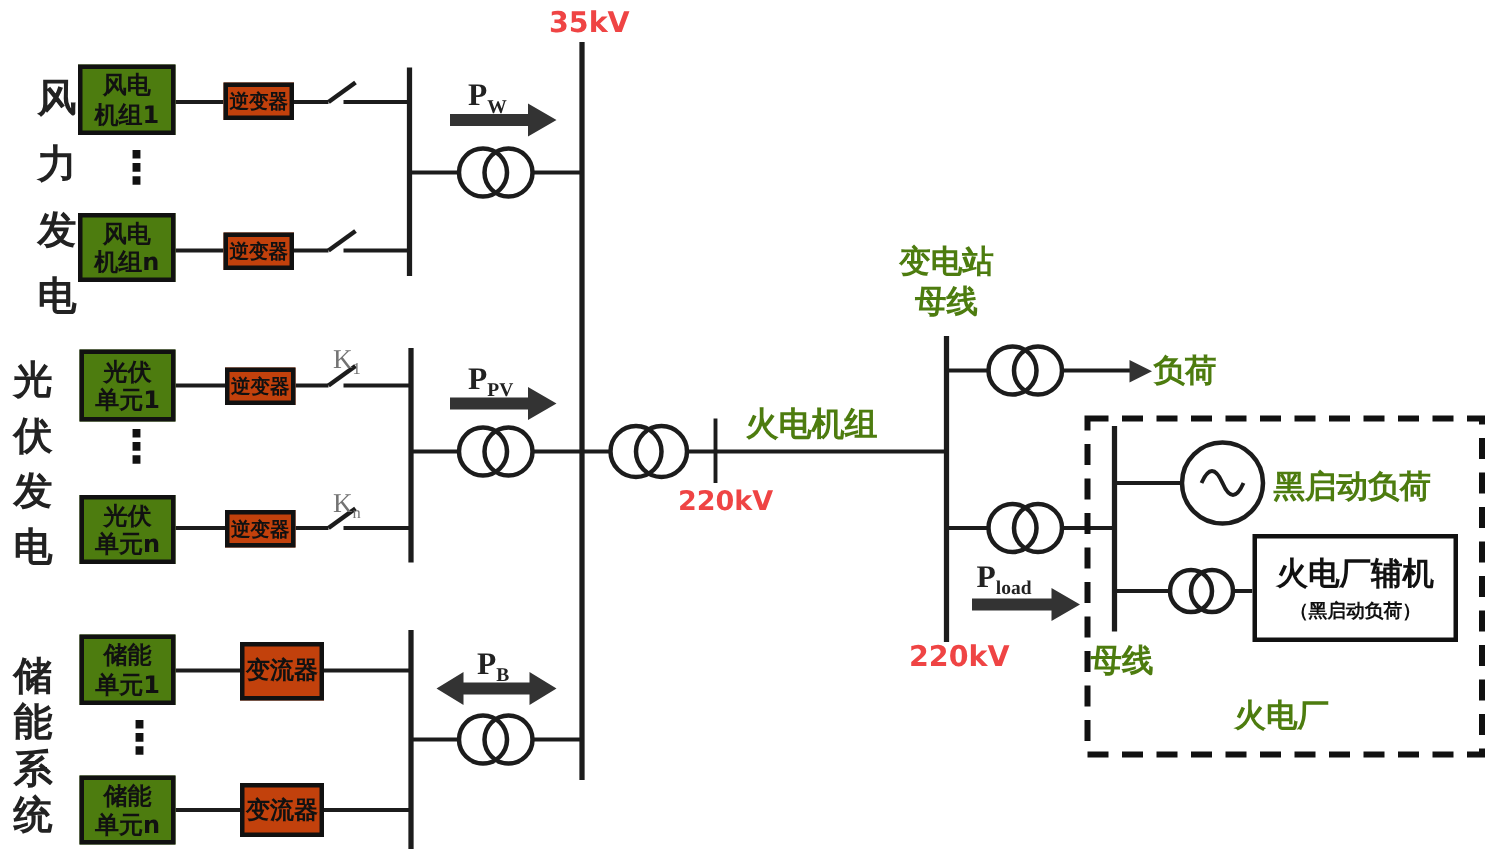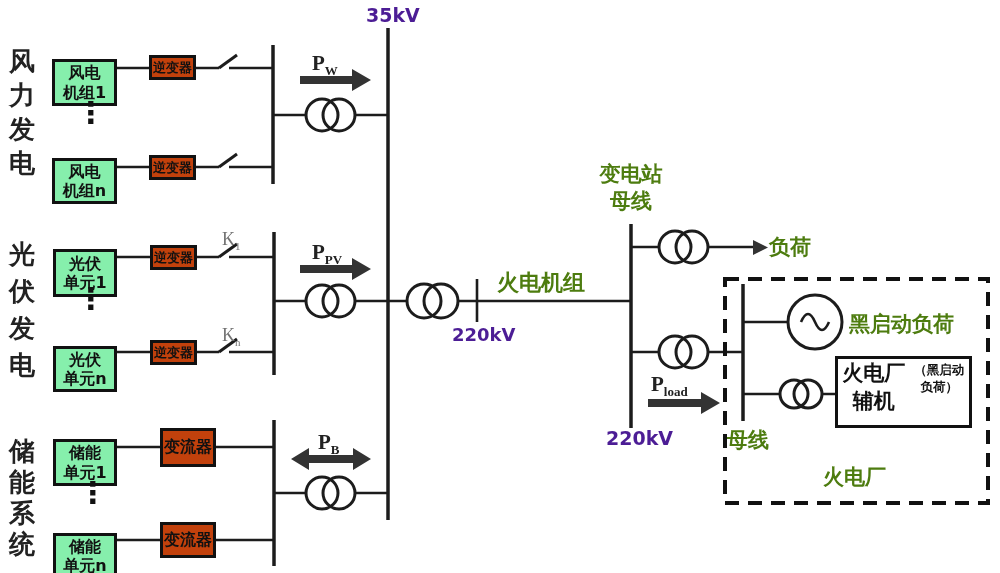--- a/index.html
+++ b/index.html
@@ -4,47 +4,47 @@
 <style>
   html,body{margin:0;padding:0;background:#ffffff;}
   .stage{
     position:relative;width:1000px;height:573px;background:#ffffff;
     font-family:"DejaVu Sans",sans-serif;color:#111;overflow:hidden;
   }
   .stage svg{position:absolute;left:0;top:0;}
   .unit-box{
     position:absolute;box-sizing:border-box;border:3px solid #111;
     display:flex;flex-direction:column;align-items:center;justify-content:center;
-    font-weight:bold;font-size:16px;line-height:1.2;text-align:center;background:#86efac;margin-top:16px;
+    font-weight:bold;font-size:16px;line-height:1.2;text-align:center;background:#4d7c0f;
   }
   .conv-box{
     position:absolute;box-sizing:border-box;border:3px solid #111;
     display:flex;align-items:center;justify-content:center;
     font-weight:bold;background:#c2410c;font-size:13px;
   }
   .vlabel{
     position:absolute;font-weight:bold;font-size:26px;width:32px;
     text-align:center;word-break:break-all;color:#222;
   }
   .lbl{position:absolute;font-weight:bold;color:#4d7c0f;white-space:nowrap;}
-  .kvlbl{position:absolute;font-weight:600;color:#4c1d95;font-size:19px;white-space:nowrap;}
+  .kvlbl{position:absolute;font-weight:600;color:#ef4444;font-size:19px;white-space:nowrap;}
   .plabel{
     position:absolute;font-family:"Liberation Serif",serif;font-weight:bold;
     font-size:21px;color:#222;white-space:nowrap;
   }
   .plabel sub{font-size:13px;}
   .klabel{
     position:absolute;font-family:"Liberation Serif",serif;font-weight:normal;
     font-size:18px;color:#737373;white-space:nowrap;
   }
   .klabel sub{font-size:11px;}
   .dots{position:absolute;font-size:30px;font-weight:bold;color:#111;line-height:1;}
   .aux-box{
     position:absolute;box-sizing:border-box;border:3px solid #111;background:#fff;
-    display:flex;flex-direction:row;align-items:flex-start;justify-content:center;text-align:center;
+    display:flex;flex-direction:column;align-items:center;justify-content:center;text-align:center;
   }
 </style>
 </head>
 <body>
 
 <div class="stage">
 
   <svg width="1000" height="573" viewBox="0 0 1000 573">
     <g stroke="#1c1c1c" stroke-width="3.5">
       <line x1="273" y1="45" x2="273" y2="184"></line>
@@ -126,21 +126,21 @@
 
     <g fill="#333333" stroke="none">
       <path d="M300 76 L352 76 L352 69 L371 80 L352 91 L352 84 L300 84 Z"></path>
       <path d="M300 265 L352 265 L352 258 L371 269 L352 280 L352 273 L300 273 Z"></path>
       <path d="M291 459 L309 448 L309 455 L353 455 L353 448 L371 459 L353 470 L353 463 L309 463 L309 470 Z"></path>
       <path d="M648 399 L701 399 L701 392 L720 403 L701 414 L701 407 L648 407 Z"></path>
       <path d="M753 240 L768 247.5 L753 255 Z"></path>
     </g>
   </svg>
 
-  <div class="vlabel" style="left:6px;top:44px;line-height:34px">风力发电</div>
+  <div class="vlabel" style="left:22px;top:44px;line-height:44px">风力发电</div>
   <div class="vlabel" style="left:6px;top:236px;line-height:37px">光伏发电</div>
   <div class="vlabel" style="left:6px;top:436px;line-height:31px">储能系统</div>
 
   <div class="unit-box" style="left:52px;top:43px;width:65px;height:47px">
     <span>风电</span>
     <span>机组1</span>
   </div>
   <div class="conv-box" style="left:149px;top:55px;width:47px;height:25px">逆变器</div>
   <div class="dots" style="left:76px;top:98px">⋮</div>
   <div class="unit-box" style="left:52px;top:142px;width:65px;height:46px">

